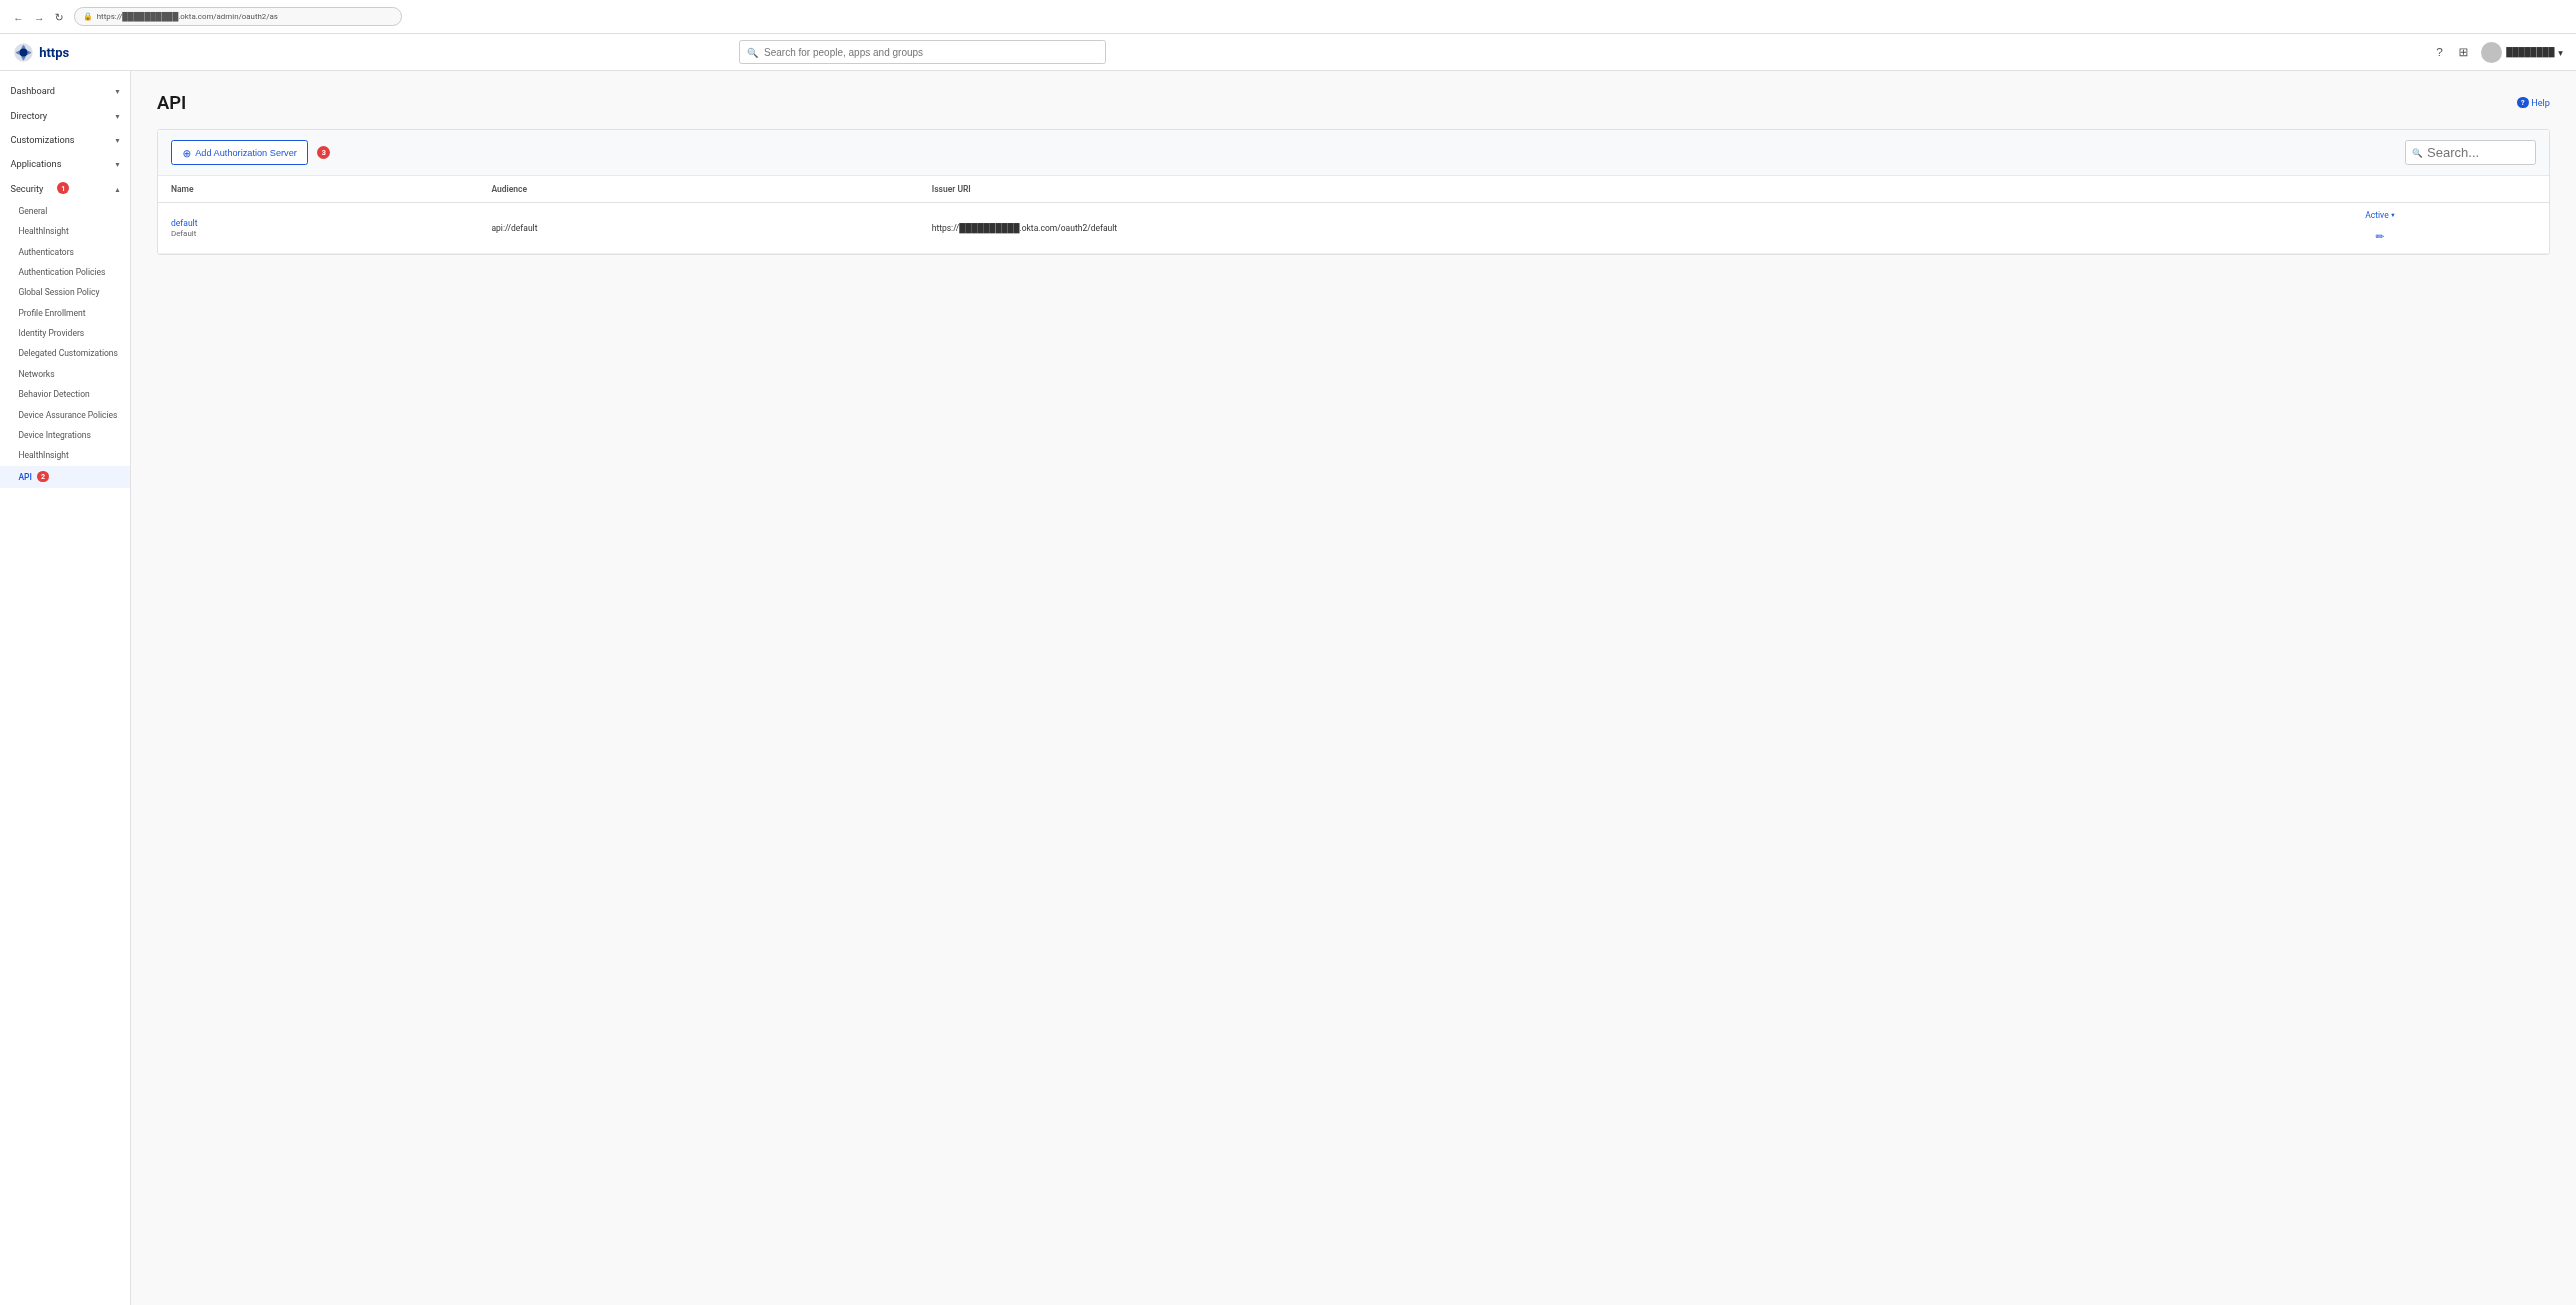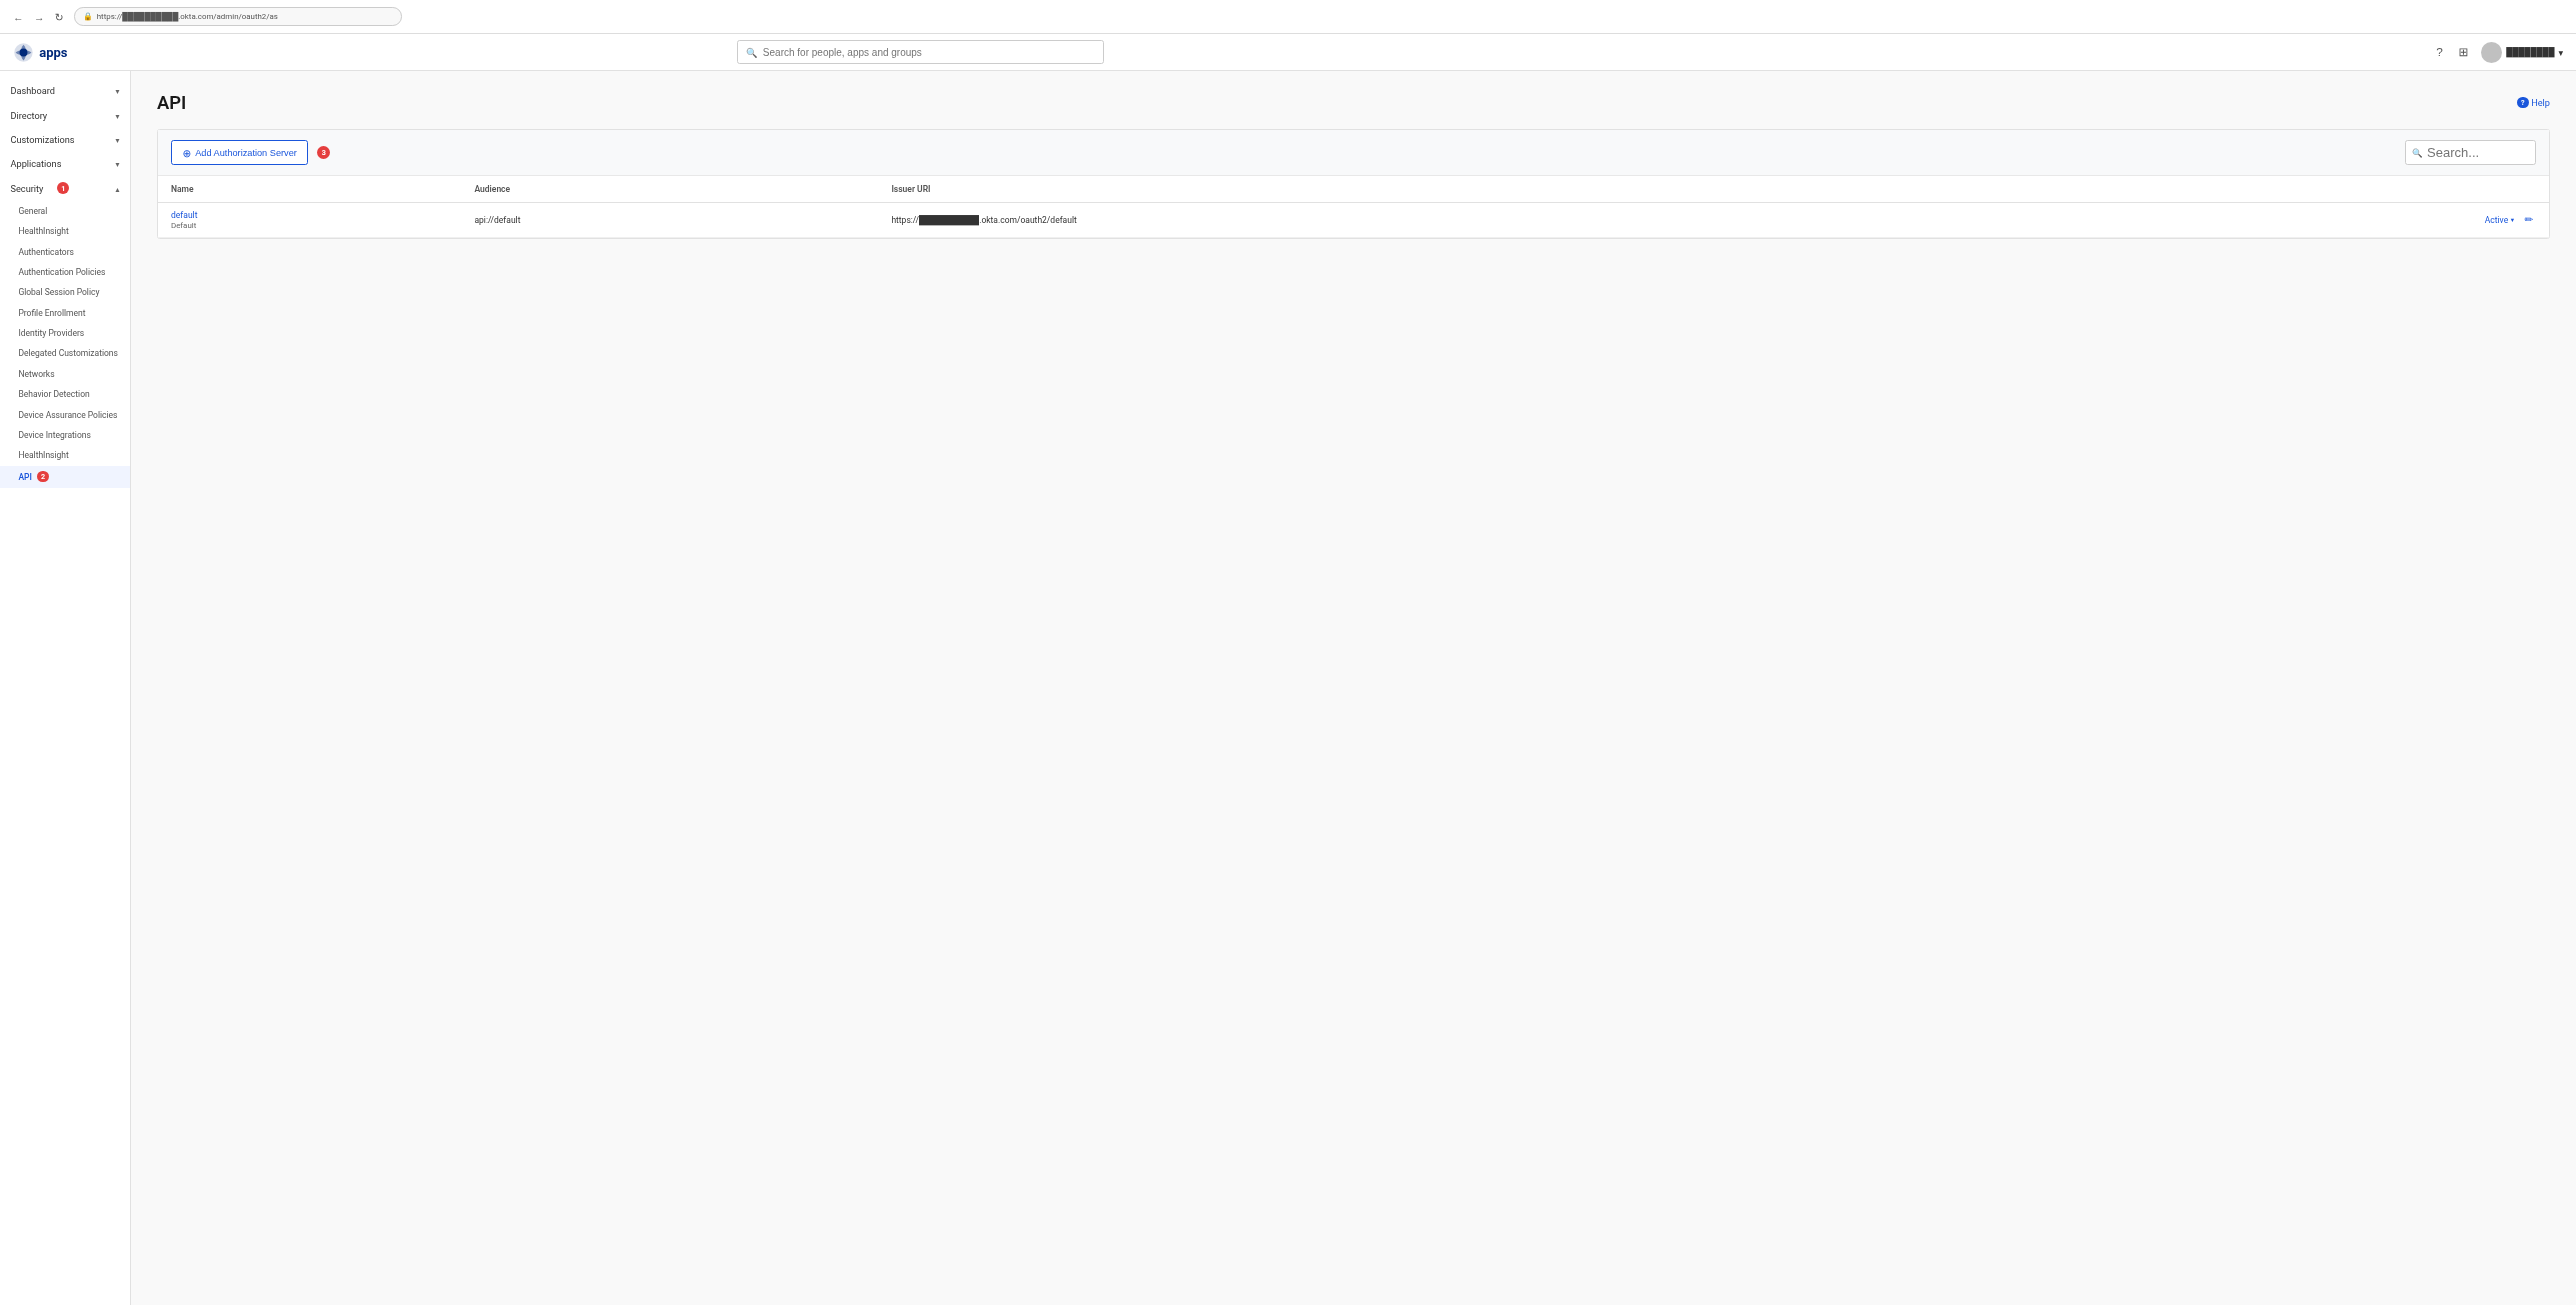--- a/index.html
+++ b/index.html
@@ -112,21 +112,21 @@
     .table thead tr { border-bottom: 0.7px solid #e1e1e1; }
     .table th { padding: 7.9px 13px; text-align: left; font-size: 8.5px; font-weight: 600; color: #555; background: #fff; }
     .table td { padding: 6.6px 13px; font-size: 8.5px; color: #333; border-bottom: 0.7px solid #f0f0f0; }
     .table-link { color: #1a56db; text-decoration: none; cursor: pointer; }
     .status-badge {
       display: inline-flex; align-items: center; gap: 2.6px;
       color: #1a56db; font-size: 8.5px; cursor: pointer;
     }
     .status-badge .chevron-down { font-size: 6.6px; }
     .edit-icon { color: #1a56db; cursor: pointer; font-size: 10.5px; padding: 2.6px; }
-    .row-actions { display: flex; align-items: center; gap: 7.9px; justify-content: flex-end; }
+    .row-actions { display: flex; align-items: center; gap: 7.9px; justify-content: flex-end; flex-direction: column; }
     .desc-cell { color: #666; font-size: 7.9px; padding-top: 1.3px; }
   </style>
 </head>
 <body>
 
 <div class="top-nav">
   <div class="browser-controls">
     <button class="browser-btn">←</button>
     <button class="browser-btn">→</button>
     <button class="browser-btn">↻</button>
@@ -138,21 +138,21 @@
 </div>
 
 <div class="okta-header">
   <div class="okta-logo">
     <svg viewBox="0 0 32 32" fill="none" xmlns="http://www.w3.org/2000/svg">
       <circle cx="16" cy="16" r="14" fill="#00297a" opacity="0.15"></circle>
       <circle cx="16" cy="16" r="6" fill="#00297a"></circle>
       <path d="M16 4 Q20 8 20 16 Q20 24 16 28 Q12 24 12 16 Q12 8 16 4Z" fill="#00297a" opacity="0.5"></path>
       <path d="M4 16 Q8 12 16 12 Q24 12 28 16 Q24 20 16 20 Q8 20 4 16Z" fill="#00297a" opacity="0.5"></path>
     </svg>
-    <span>apps</span>
+    <span>https</span>
   </div>
   <div class="header-search">
     <span>🔍</span>
     <input type="text" placeholder="Search for people, apps and groups" style="">
   </div>
   <div class="header-right">
     <button class="header-icon-btn">?</button>
     <button class="header-icon-btn">⊞</button>
     <div class="user-menu">
       <div class="user-avatar"></div>

